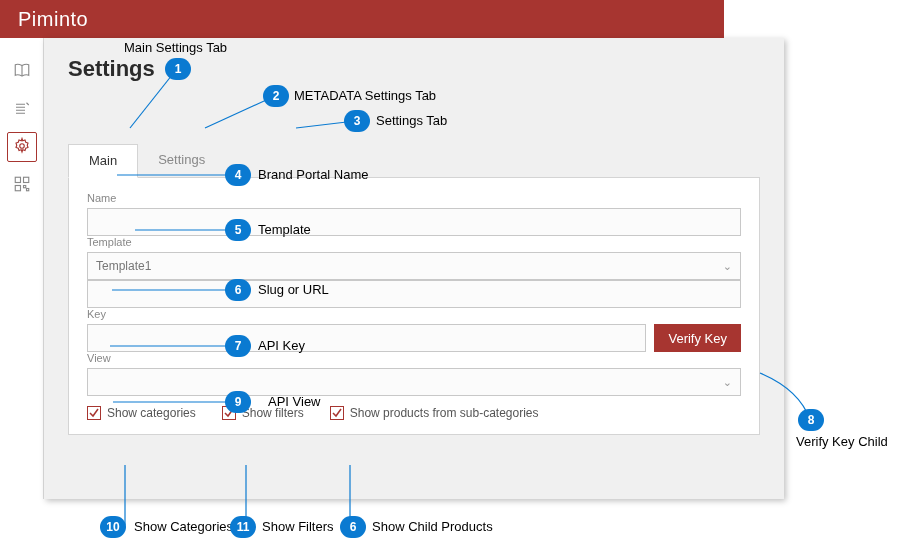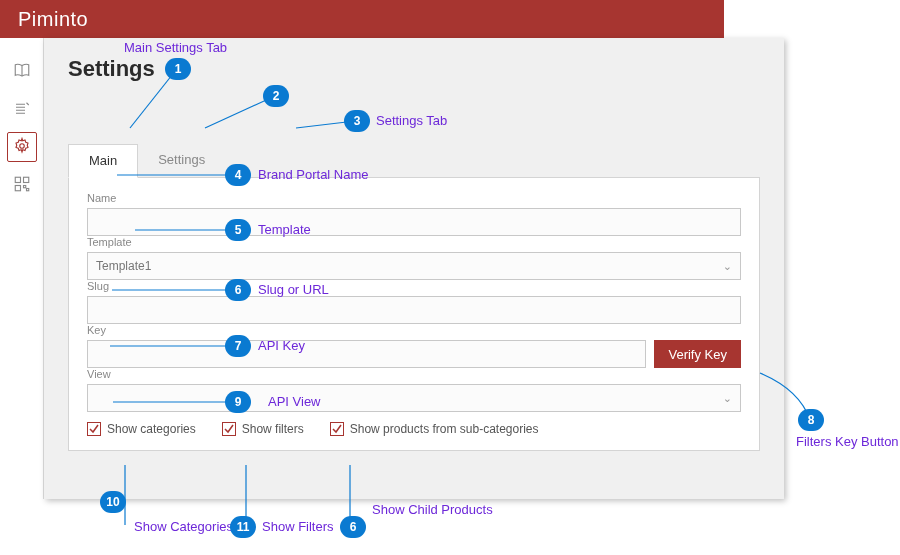--- a/index.html
+++ b/index.html
@@ -26,21 +26,21 @@
   .key-row .text-input { flex: 1; }
   .btn-verify { background: #a73530; color: #fff; border: none; padding: 0 14px; height: 28px; font-size: 13px; cursor: pointer; }
   .checks { display: flex; gap: 26px; margin-top: 10px; }
   .chk { display: flex; align-items: center; gap: 6px; cursor: pointer; }
   .chkbox { width: 14px; height: 14px; border: 1px solid #a73530; display: flex; align-items: center; justify-content: center; }
   .chkbox svg { width: 10px; height: 10px; }
   .chk-label { font-size: 12px; color: #555; }
   .callouts { position: absolute; left: 0; top: 0; width: 900px; height: 555px; pointer-events: none; }
   .callouts svg { position: absolute; left: 0; top: 0; }
   .bubble { position: absolute; background: #0a7ad1; color: #fff; font-size: 12px; font-weight: bold; border-radius: 12px; min-width: 26px; height: 22px; display: flex; align-items: center; justify-content: center; padding: 0 6px; z-index: 10; }
-  .ctext { position: absolute; font-size: 13px; color: #6d28d9; z-index: 10; white-space: nowrap; }
+  .ctext { position: absolute; font-size: 13px; color: #000000; z-index: 10; white-space: nowrap; }
 </style>
 </head>
 <body>
 <div class="app">
 
   <div class="header">
     <div class="logo">Piminto</div>
   </div>
 
   <div class="sidebar">
@@ -95,21 +95,20 @@
         <input class="text-input" value="" style="">
       </div>
       <div class="field-row">
         <span class="field-label">Template</span>
         <div class="select-input">
           <span>Template1</span>
           <span class="chev">⌄</span>
         </div>
       </div>
       <div class="field-row">
-        <span class="field-label">Slug</span>
         <input class="text-input" value="" style="">
       </div>
       <div class="field-row">
         <span class="field-label">Key</span>
         <div class="key-row">
           <input class="text-input" value="" style="">
           <button class="btn-verify">Verify Key</button>
         </div>
       </div>
       <div class="field-row">
@@ -161,35 +160,36 @@
         <line x1="113" y1="402" x2="235" y2="402"></line>
         <path d="M760 373 Q800 390 810 420"></path>
         <line x1="125" y1="465" x2="125" y2="525"></line>
         <line x1="246" y1="465" x2="246" y2="525"></line>
         <line x1="350" y1="465" x2="350" y2="525"></line>
       </g>
     </svg>
     <div class="bubble" style="left:165px; top:58px;">1</div>
     <div class="ctext" style="left:124px; top:40px;">Main Settings Tab</div>
     <div class="bubble" style="left:263px; top:85px;">2</div>
+    <div class="ctext" style="left:294px; top:88px;">METADATA Settings Tab</div>
     <div class="bubble" style="left:344px; top:110px;">3</div>
     <div class="ctext" style="left:376px; top:113px;">Settings Tab</div>
     <div class="bubble" style="left:225px; top:164px;">4</div>
     <div class="ctext" style="left:258px; top:167px;">Brand Portal Name</div>
     <div class="bubble" style="left:225px; top:219px;">5</div>
     <div class="ctext" style="left:258px; top:222px;">Template</div>
     <div class="bubble" style="left:225px; top:279px;">6</div>
     <div class="ctext" style="left:258px; top:282px;">Slug or URL</div>
     <div class="bubble" style="left:225px; top:335px;">7</div>
     <div class="ctext" style="left:258px; top:338px;">API Key</div>
     <div class="bubble" style="left:798px; top:409px;">8</div>
-    <div class="ctext" style="left:796px; top:434px;">Filters Key Button</div>
+    <div class="ctext" style="left:796px; top:434px;">Verify Key Child</div>
     <div class="bubble" style="left:225px; top:391px;">9</div>
     <div class="ctext" style="left:268px; top:394px;">API View</div>
-    <div class="bubble" style="left:100px; top:491px;">10</div>
+    <div class="bubble" style="left:100px; top:516px;">10</div>
     <div class="ctext" style="left:134px; top:519px;">Show Categories</div>
     <div class="bubble" style="left:230px; top:516px;">11</div>
     <div class="ctext" style="left:262px; top:519px;">Show Filters</div>
     <div class="bubble" style="left:340px; top:516px;">6</div>
-    <div class="ctext" style="left:372px; top:502px;">Show Child Products</div>
+    <div class="ctext" style="left:372px; top:519px;">Show Child Products</div>
   </div>
 
 </div>
 
 </body></html>

